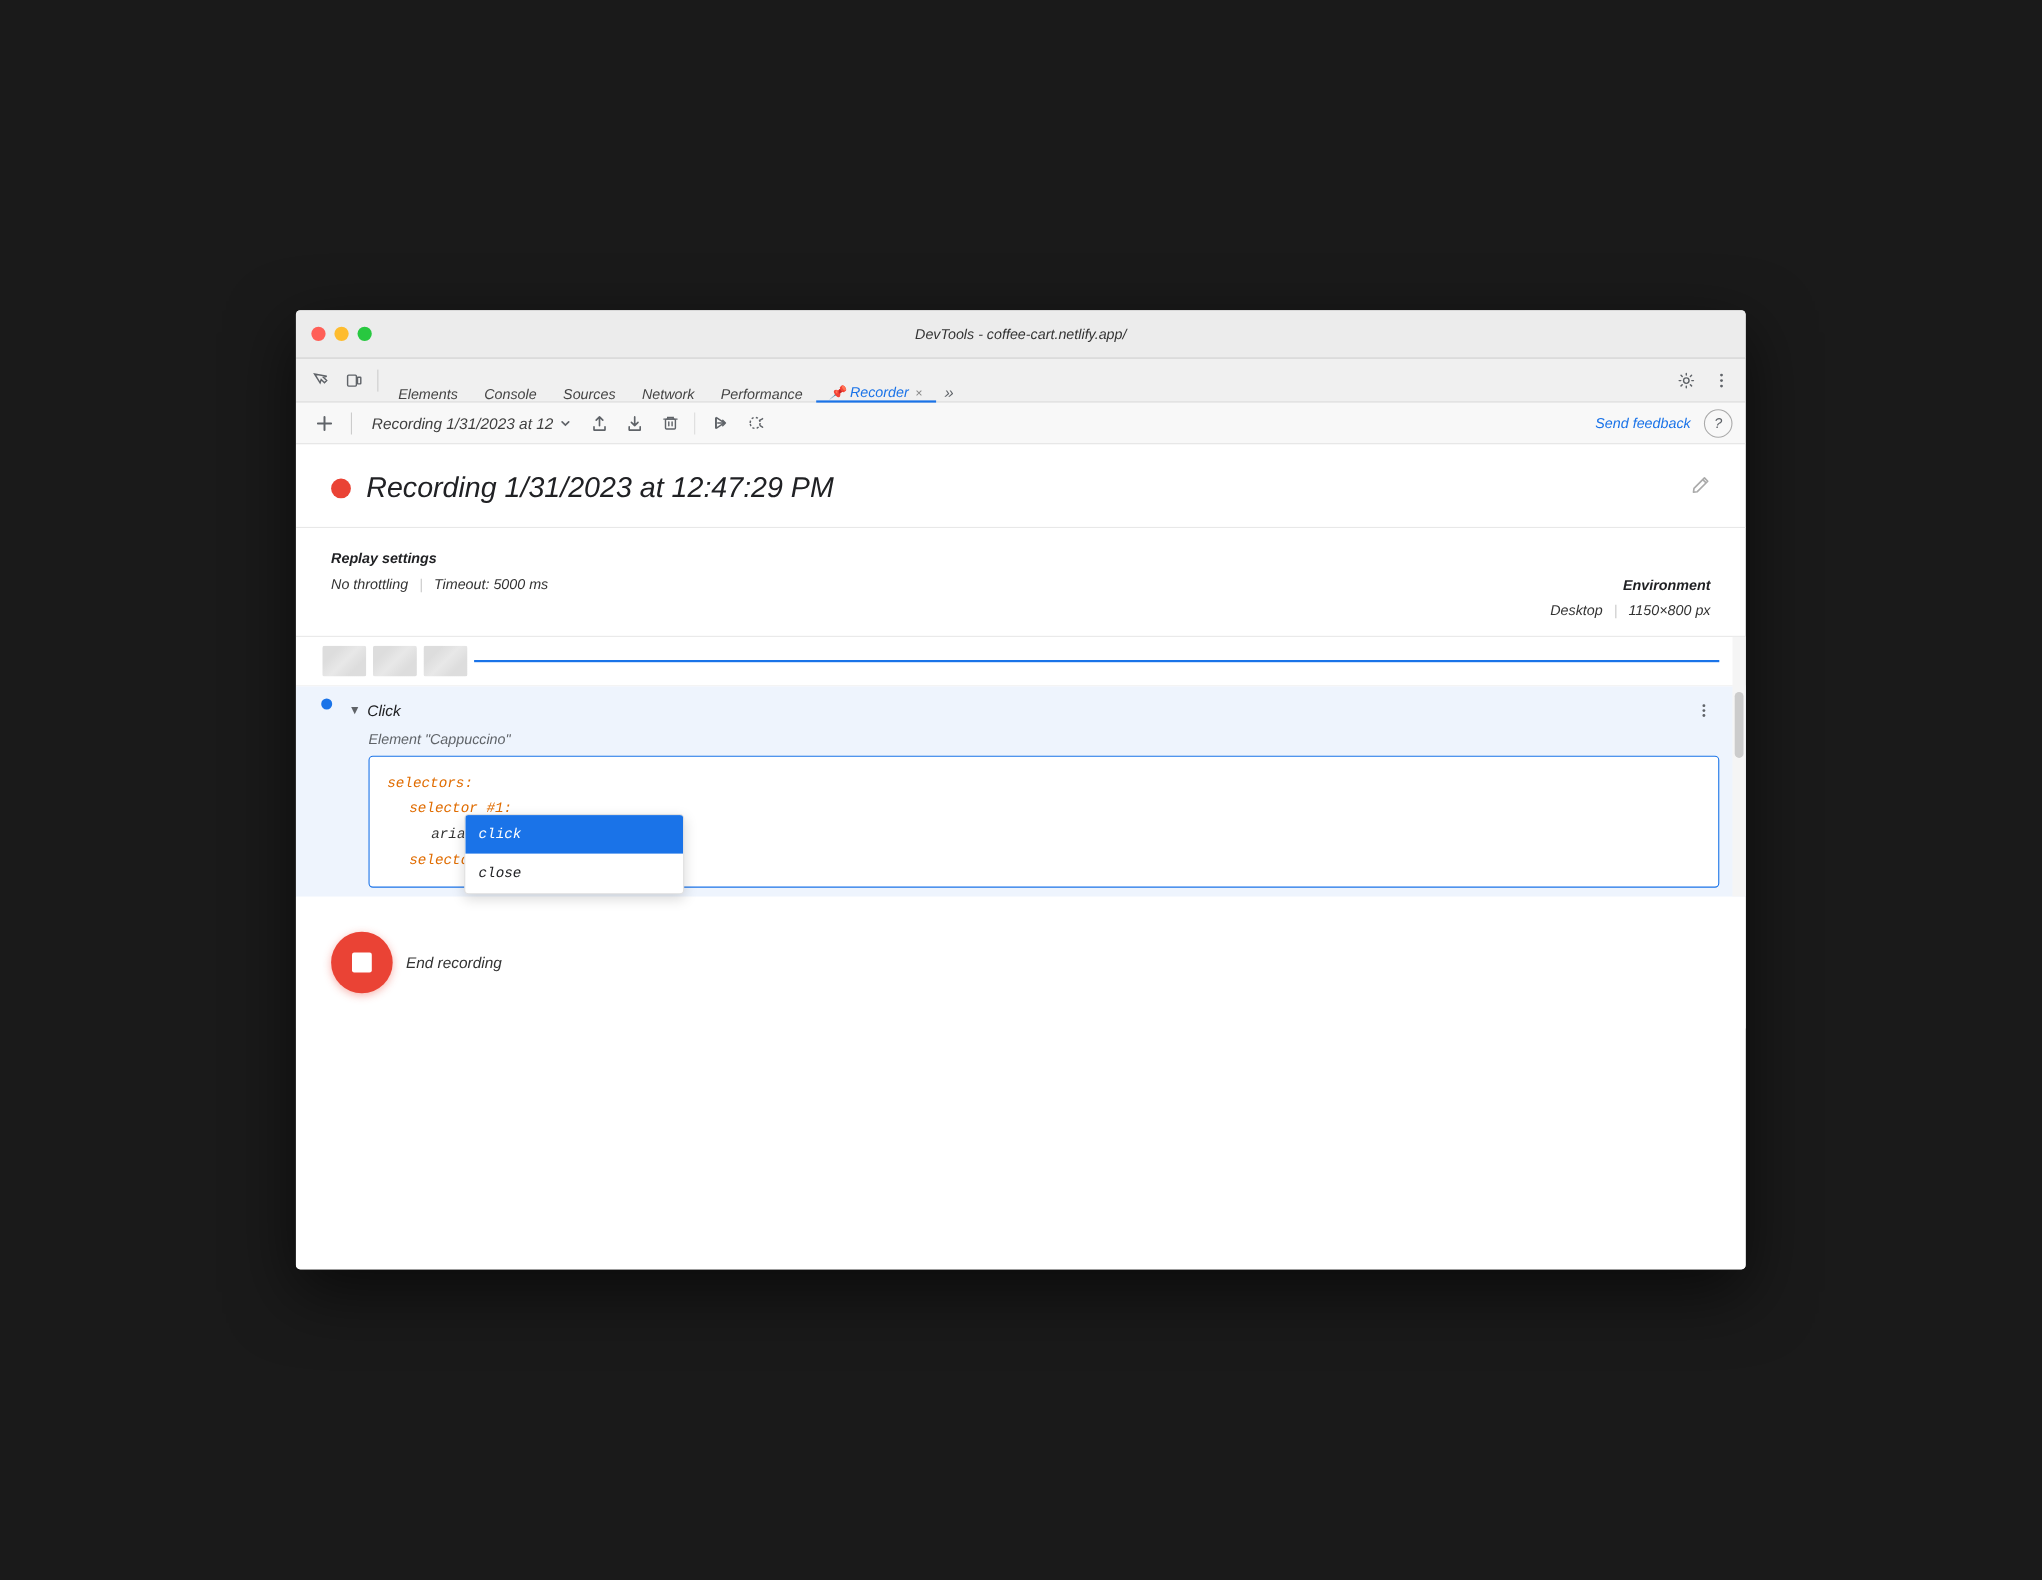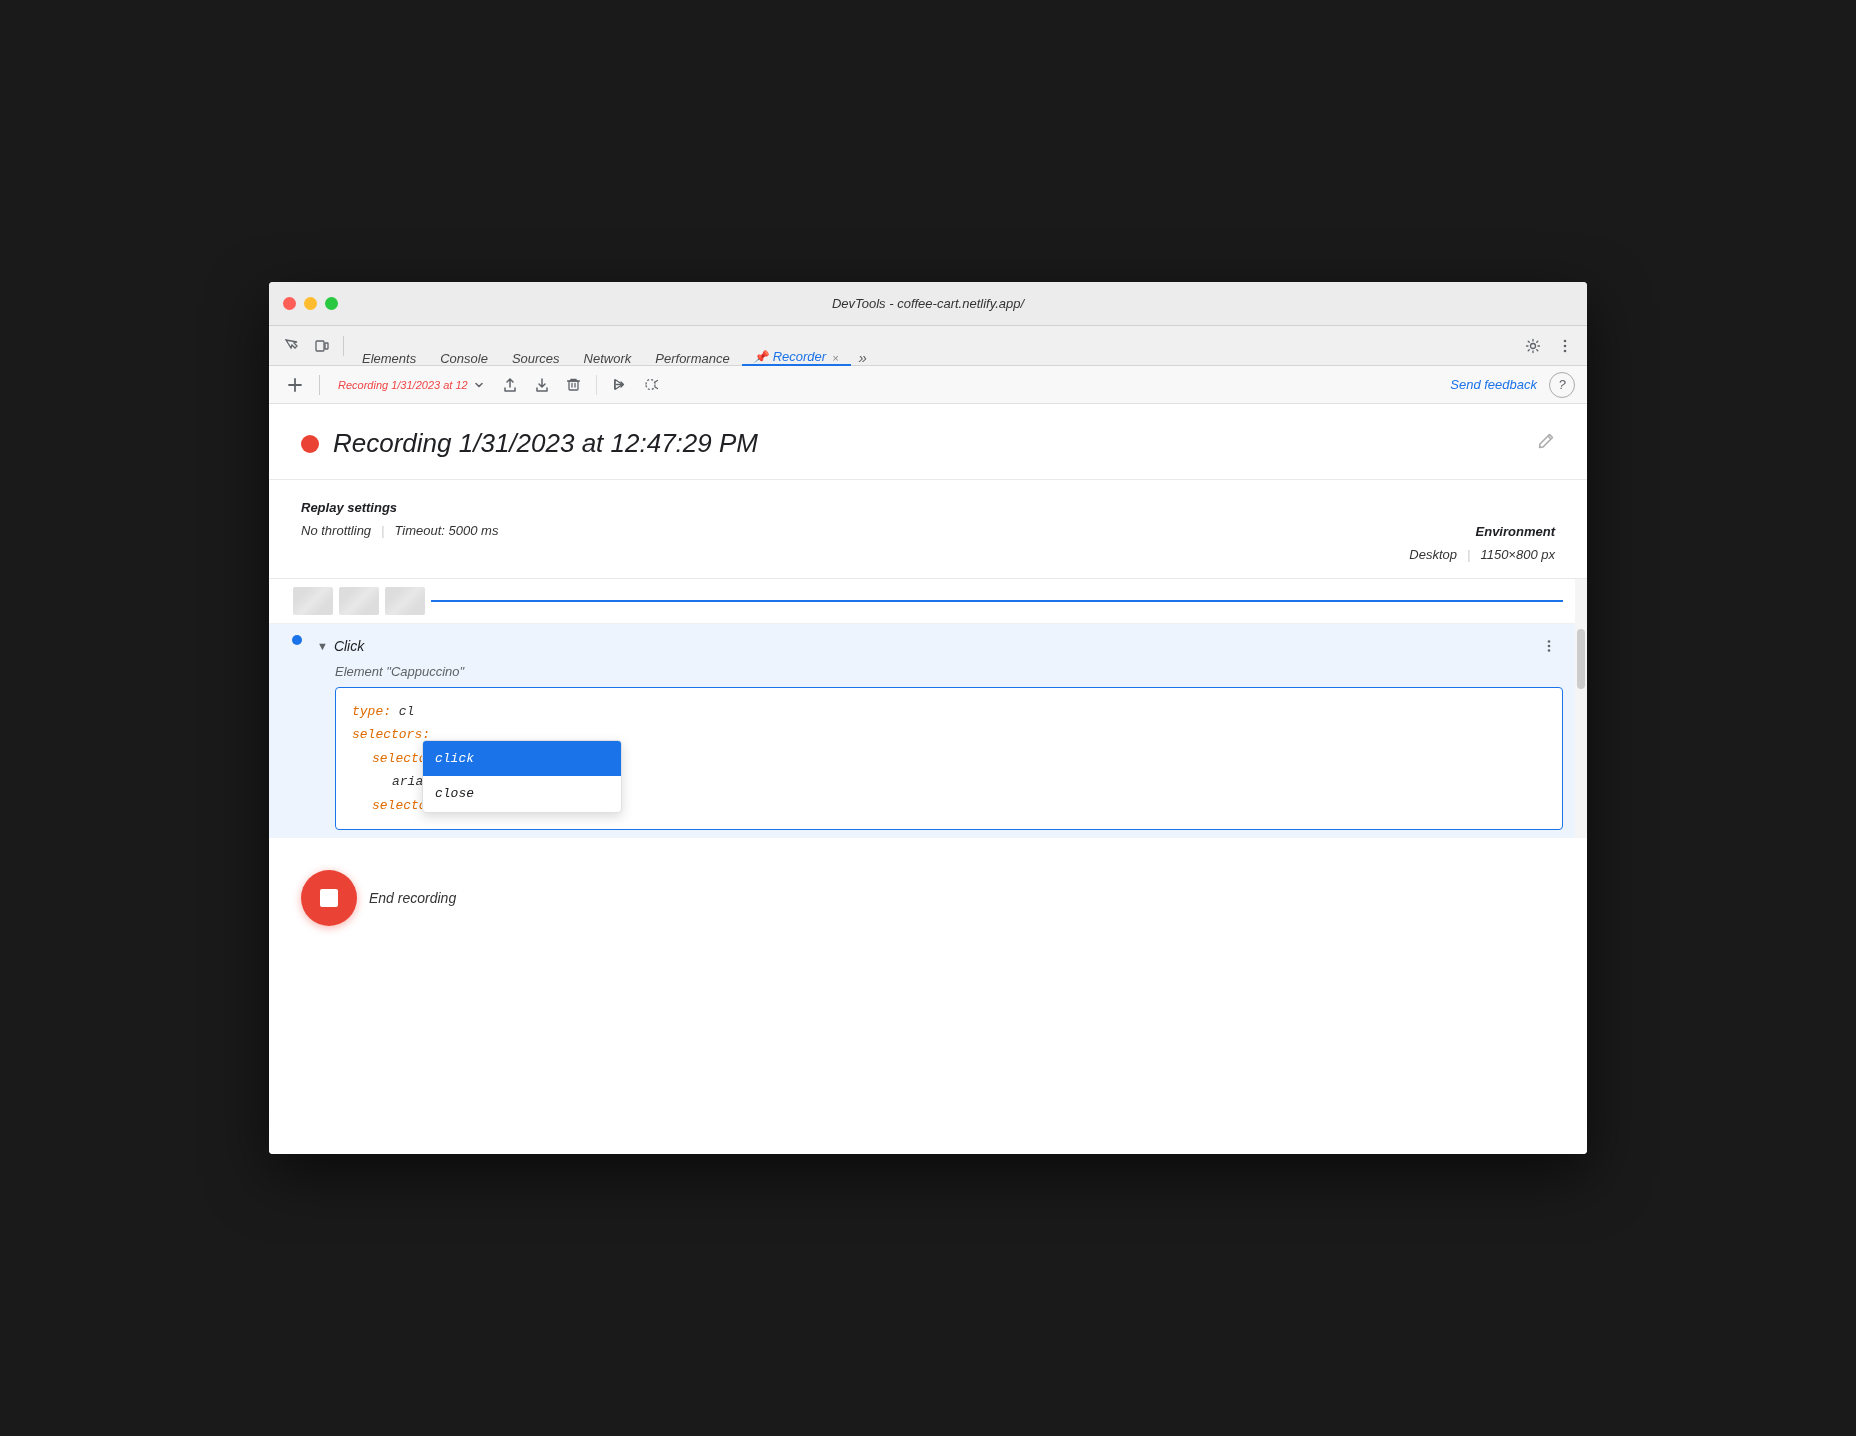--- a/index.html
+++ b/index.html
@@ -144,22 +144,22 @@
       font-size: 15px;
       cursor: pointer;
     }
     .toolbar-recording-name {
       display: flex;
       align-items: center;
       gap: 6px;
       padding: 0 8px;
       height: 28px;
       border-radius: 4px;
-      font-size: 11px;
-      color: #ef4444;
+      font-size: 14px;
+      color: #404040;
       cursor: pointer;
     }
     .toolbar-divider {
       width: 1px;
       height: 20px;
       background: #ddd;
       margin: 0 4px;
     }
     .toolbar-spacer { flex: 1; }
     .send-feedback-btn {
@@ -606,23 +606,20 @@
                 <circle cx="8" cy="3.5" r="1.3"></circle>
                   <circle cx="8" cy="8" r="1.3"></circle>
                   <circle cx="8" cy="12.5" r="1.3"></circle>
               </svg>
             </div>
           </div>
           <div class="step-description">Element "Cappuccino"</div>
 
           <div class="code-block">
             <div>
-              <span class="code-key">type:</span><span class="code-value"> cl</span>
-            </div>
-            <div>
               <span class="code-key">selectors:</span>
             </div>
             <div class="code-indent">
               <span class="code-key">selector #1:</span>
             </div>
             <div class="code-indent2">
               <span class="code-value">aria/Cappuccino</span>
             </div>
             <div class="code-indent">
               <span class="code-key">selector #2:</span>

